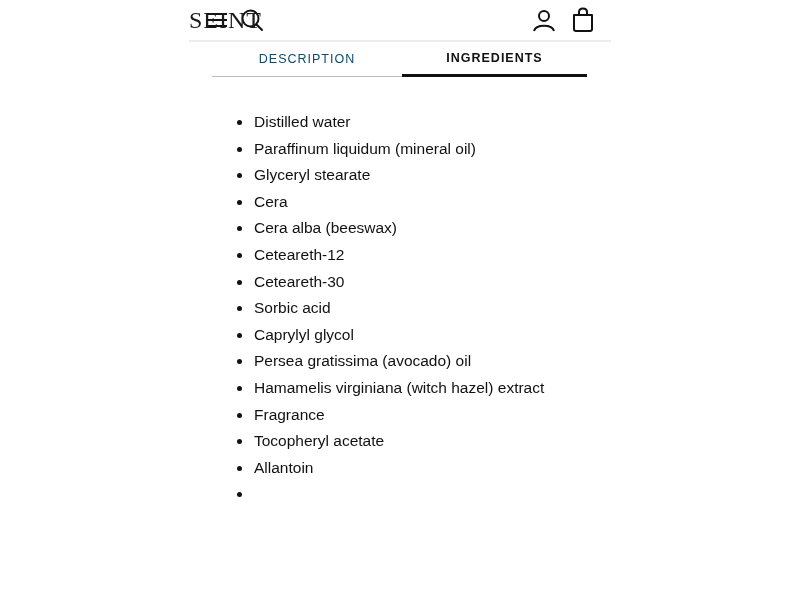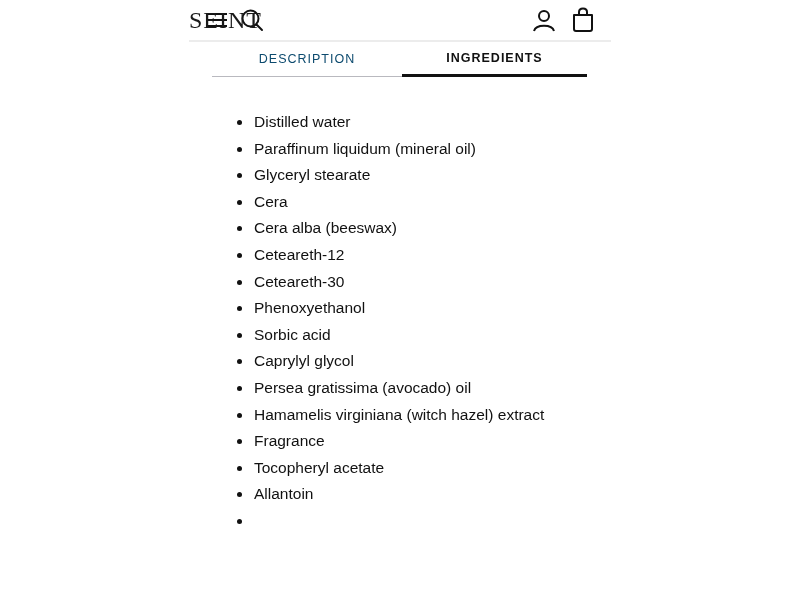--- a/index.html
+++ b/index.html
@@ -148,21 +148,20 @@
 </div>
 
 <ul class="ingredients-list">
   <li class="ingredient"><span class="bullet"></span><span>Distilled water</span></li>
   <li class="ingredient"><span class="bullet"></span><span>Paraffinum liquidum (mineral oil)</span></li>
   <li class="ingredient"><span class="bullet"></span><span>Glyceryl stearate</span></li>
   <li class="ingredient"><span class="bullet"></span><span>Cera</span></li>
   <li class="ingredient"><span class="bullet"></span><span>Cera alba (beeswax)</span></li>
   <li class="ingredient"><span class="bullet"></span><span>Ceteareth-12</span></li>
   <li class="ingredient"><span class="bullet"></span><span>Ceteareth-30</span></li>
-  <li class="ingredient"><span class="bullet"></span><span>Phenoxyethanol</span></li>
   <li class="ingredient"><span class="bullet"></span><span>Sorbic acid</span></li>
   <li class="ingredient"><span class="bullet"></span><span>Caprylyl glycol</span></li>
   <li class="ingredient"><span class="bullet"></span><span>Persea gratissima (avocado) oil</span></li>
   <li class="ingredient"><span class="bullet"></span><span>Hamamelis virginiana (witch hazel) extract</span></li>
   <li class="ingredient"><span class="bullet"></span><span>Fragrance</span></li>
   <li class="ingredient"><span class="bullet"></span><span>Tocopheryl acetate</span></li>
   <li class="ingredient"><span class="bullet"></span><span>Allantoin</span></li>
   <li class="ingredient"><span class="bullet"></span></li>
 </ul>
 

